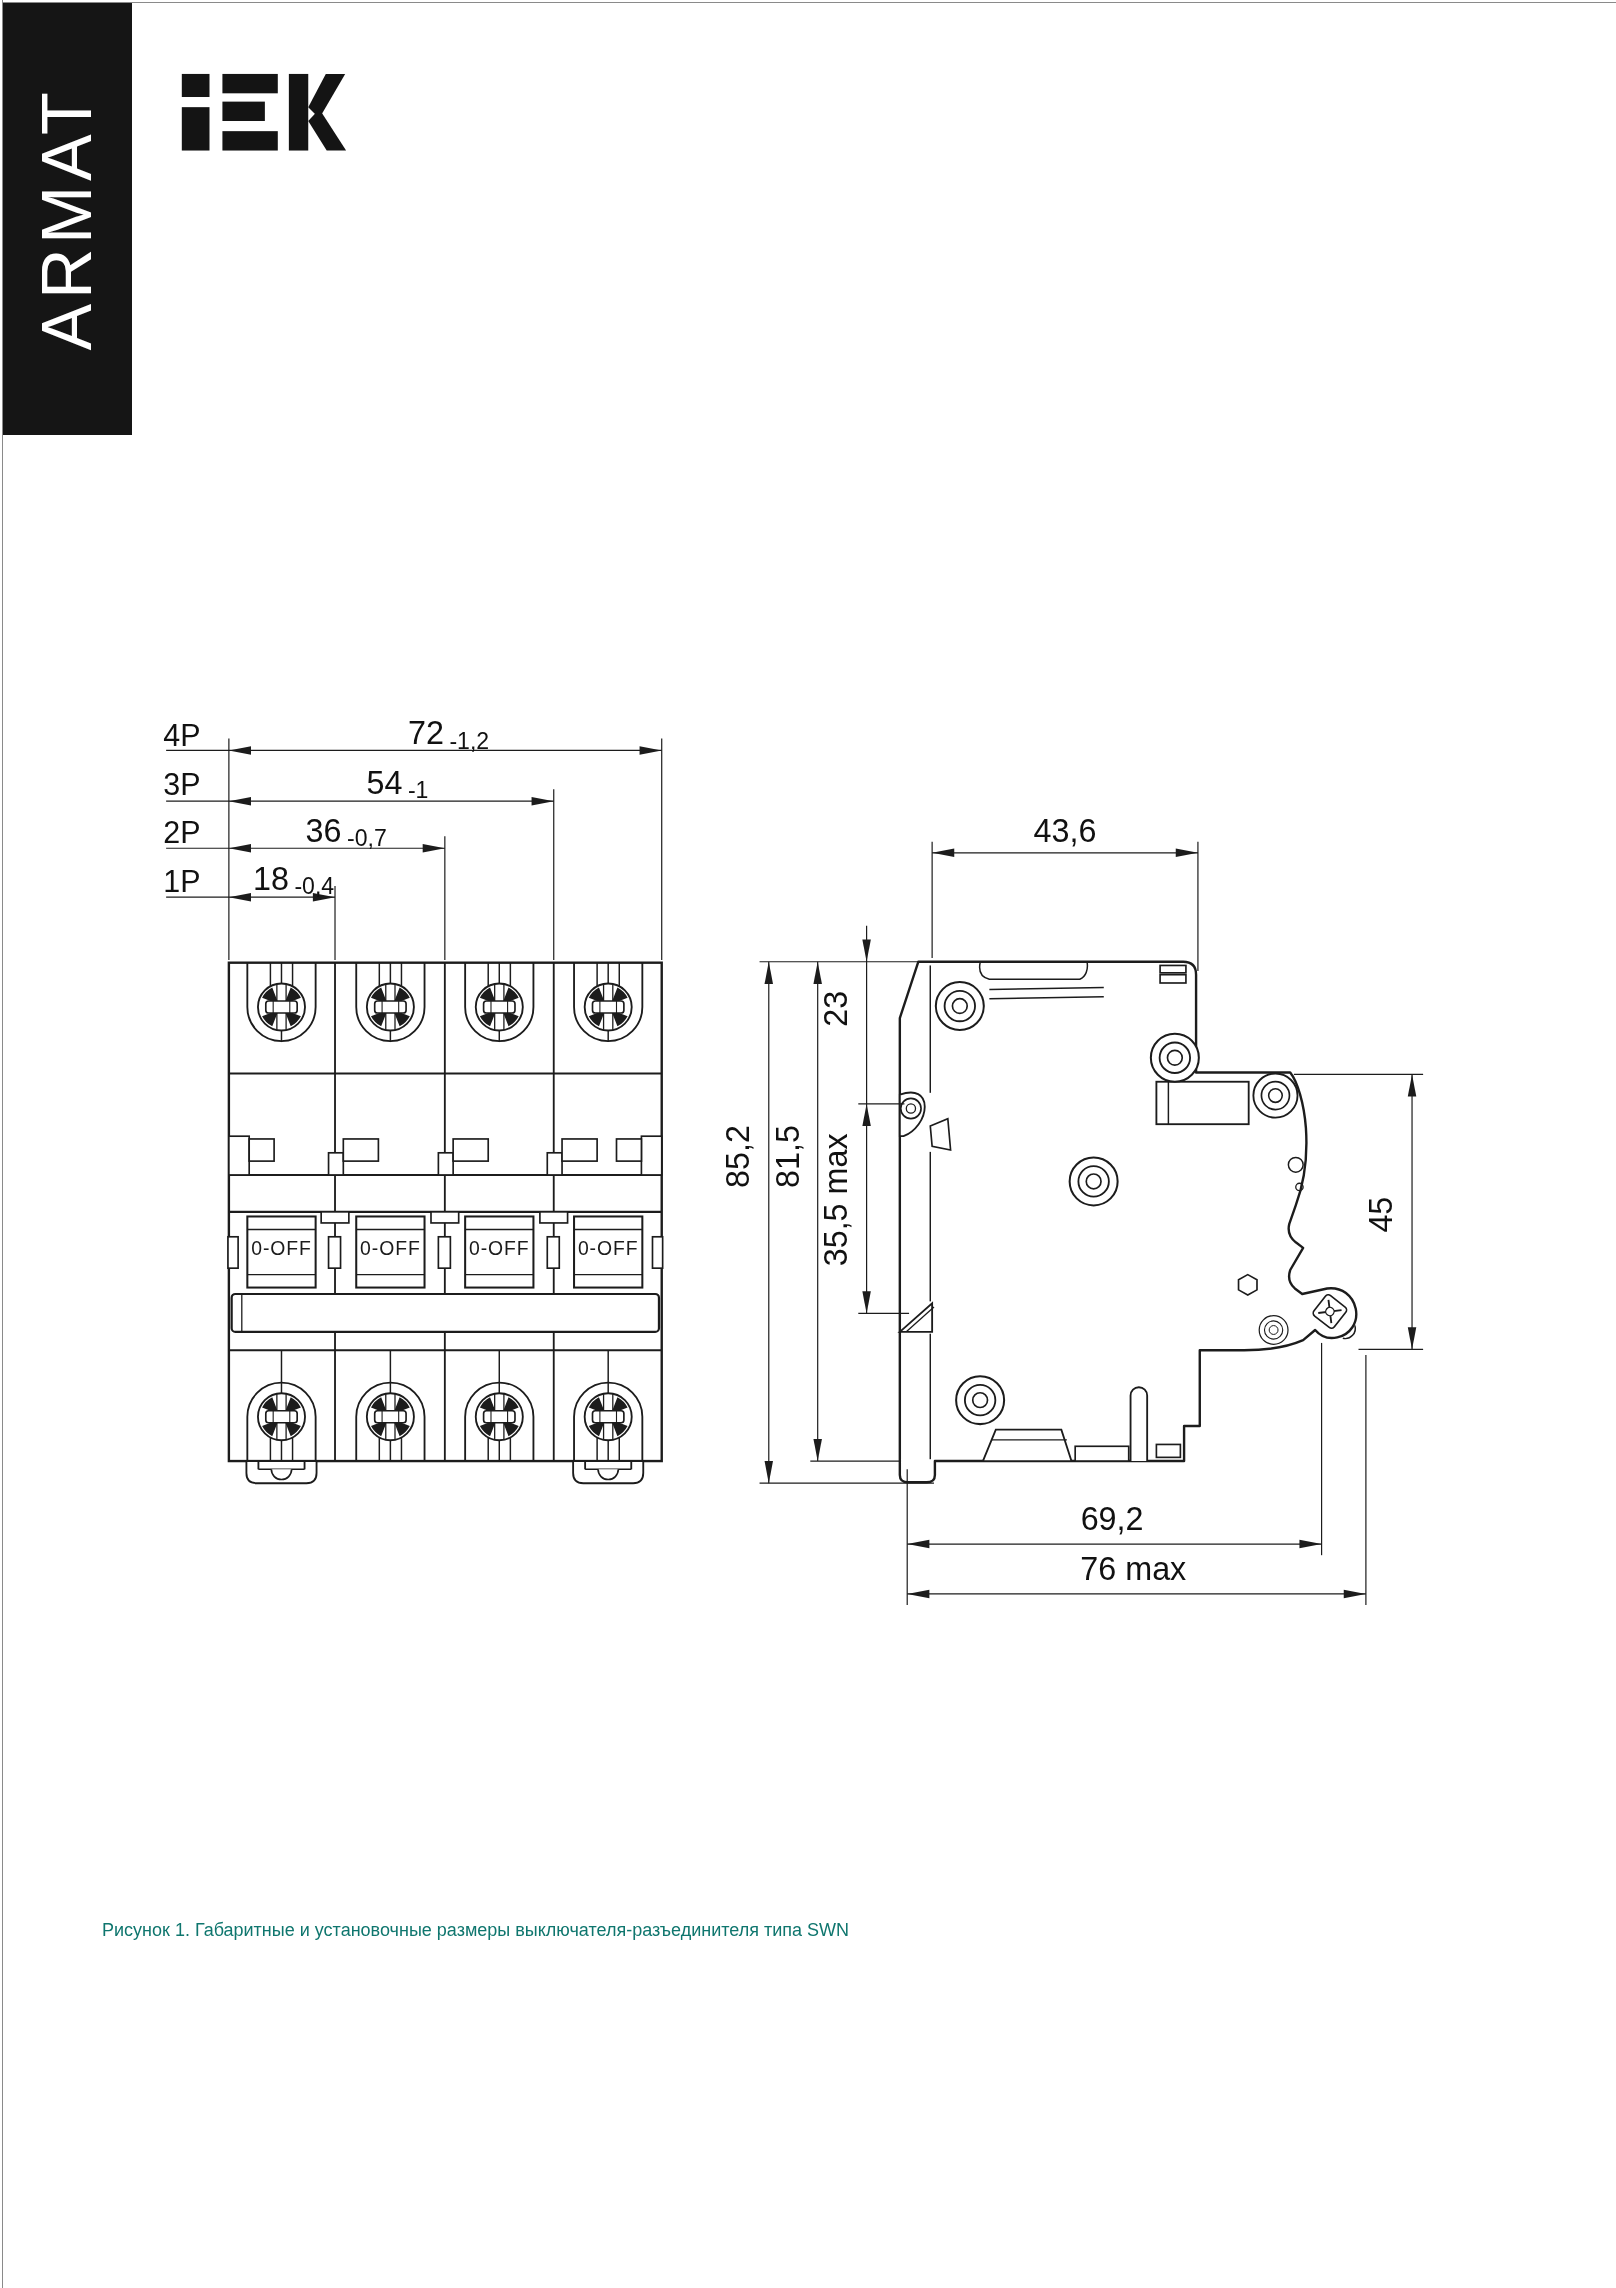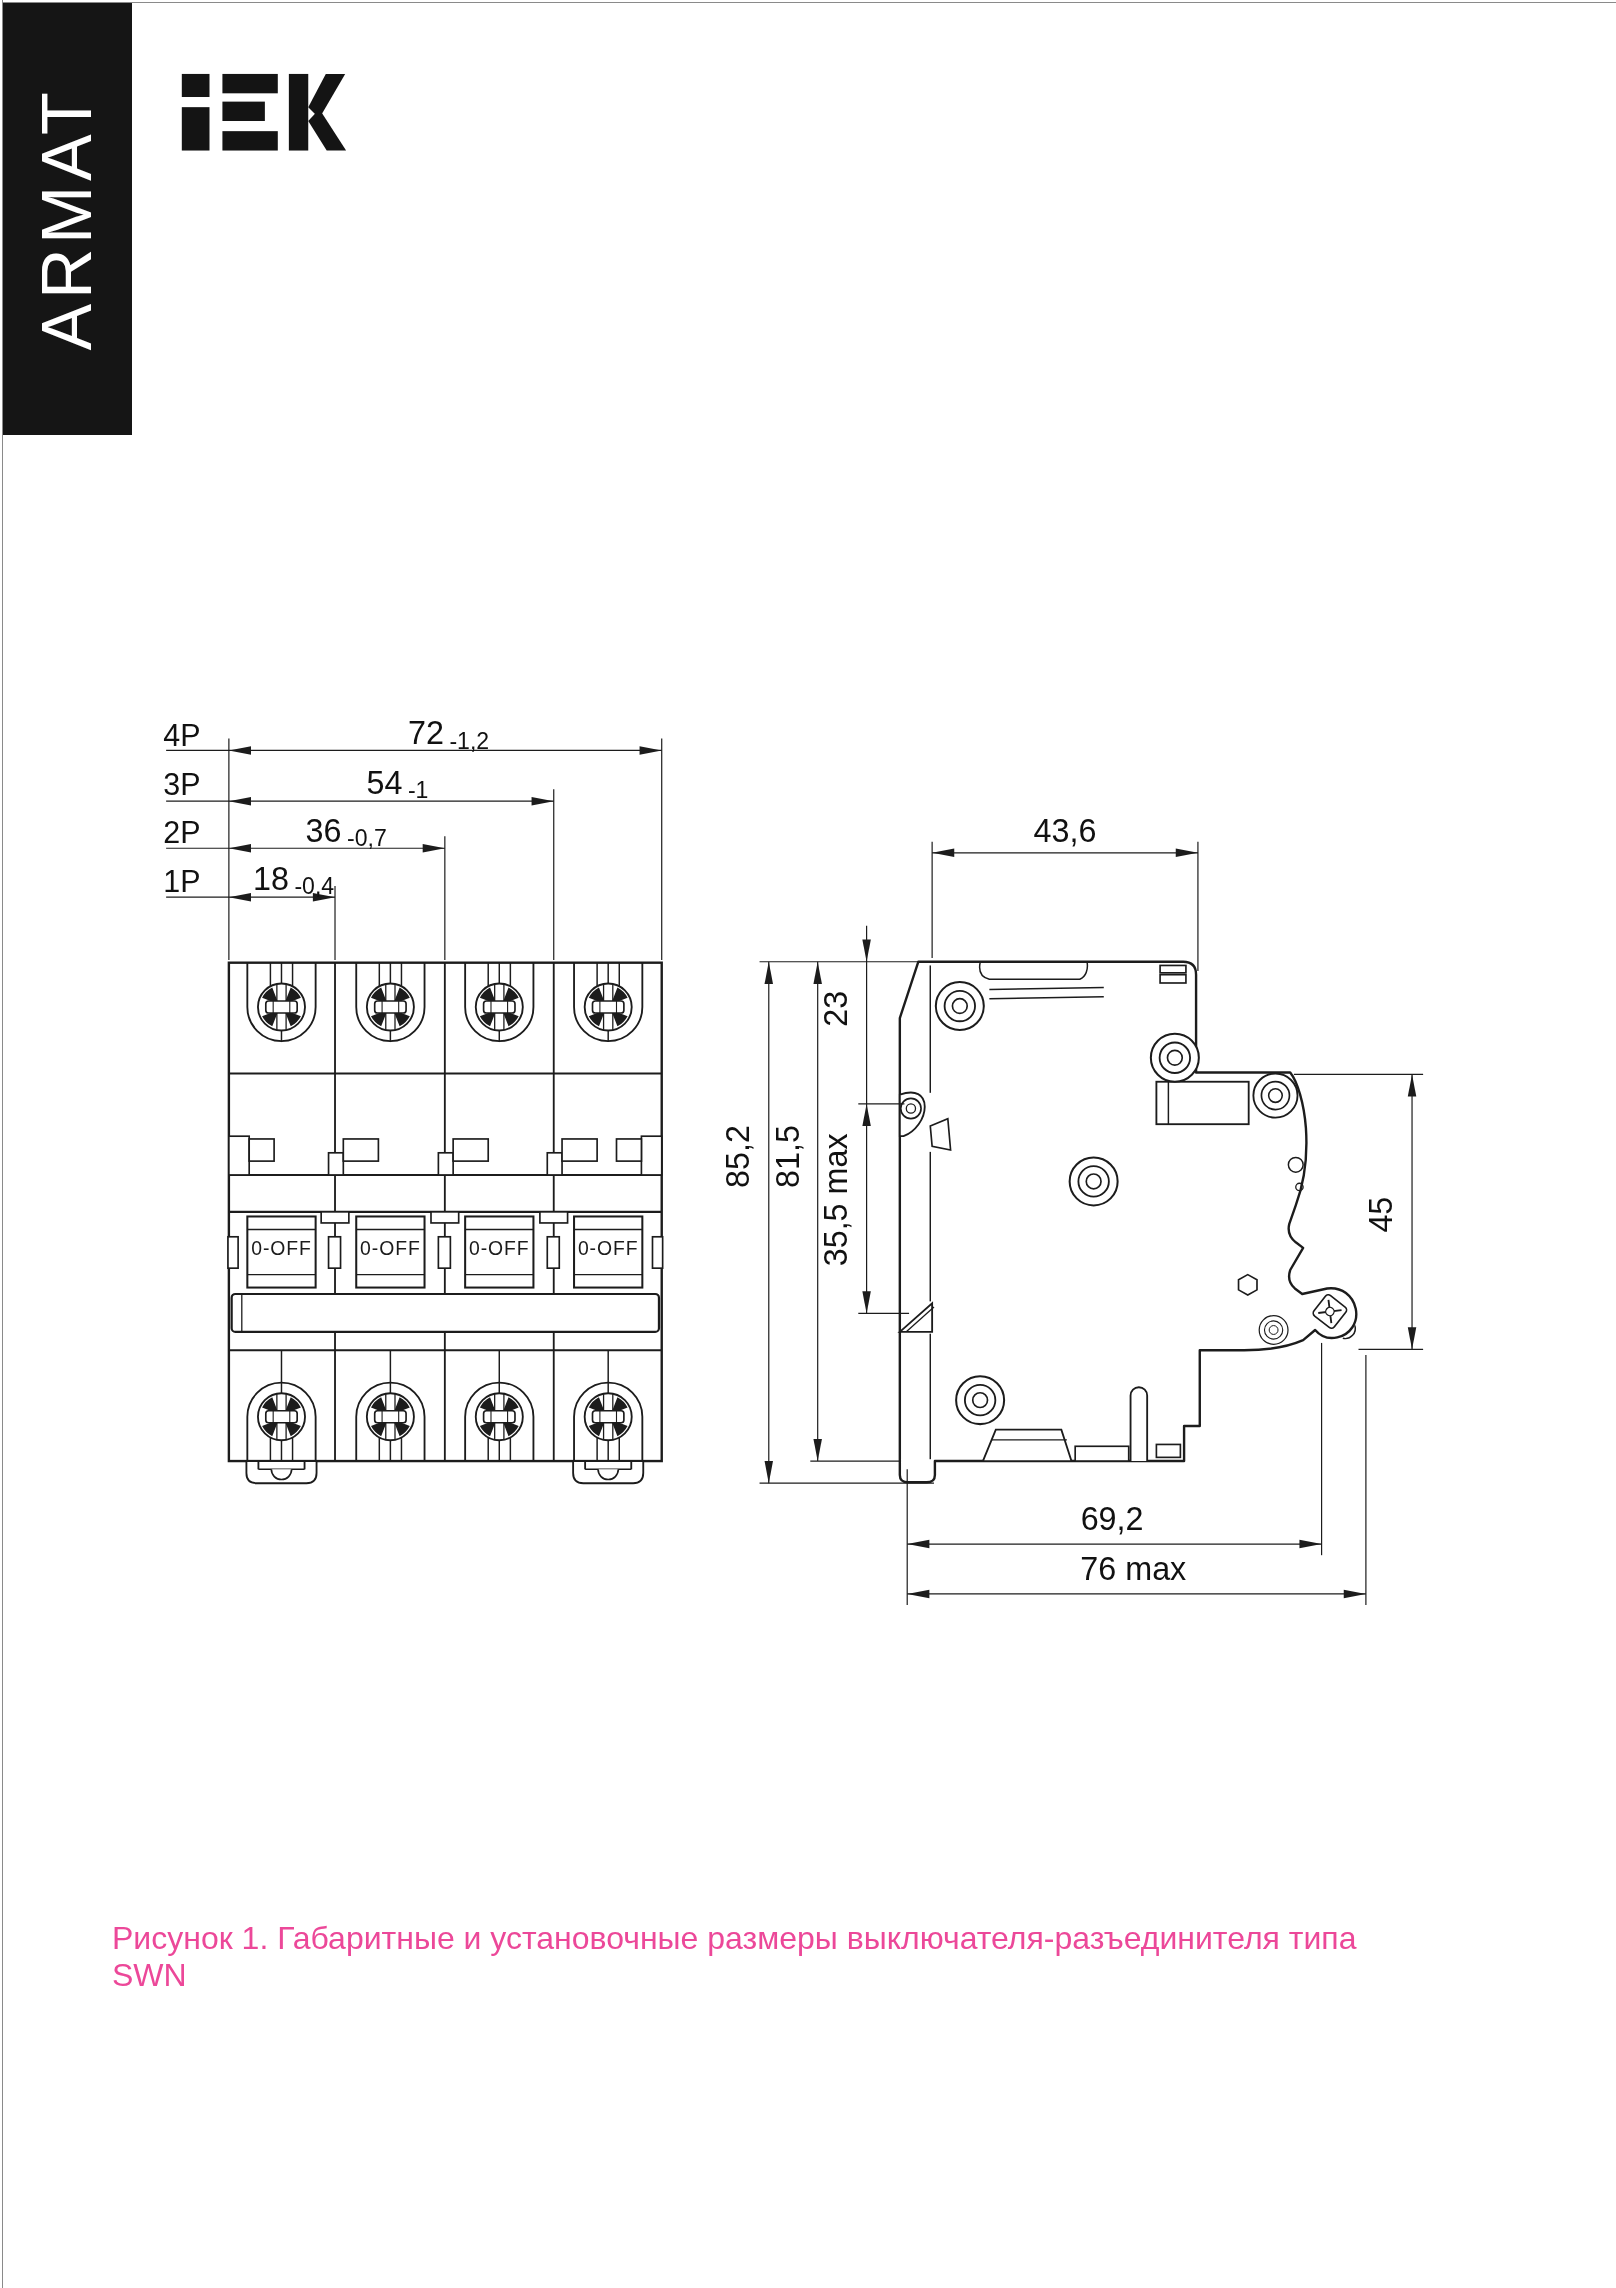--- a/index.html
+++ b/index.html
@@ -4,21 +4,21 @@
 <style>
   html,body{margin:0;padding:0;background:#e8e8e8;}
   .page{position:relative;width:1616px;height:2289px;background:#ffffff;overflow:hidden;
         font-family:"Liberation Sans",sans-serif;}
   .page-edge-left{position:absolute;left:1.8px;top:0;width:0.9px;height:2289px;background:#8a8a8a;}
   .page-edge-top{position:absolute;left:1.8px;top:1.8px;width:1614px;height:0.9px;background:#8a8a8a;}
   .banner{position:absolute;left:2.8px;top:2.8px;width:129px;height:432px;background:#151515;
           display:flex;align-items:center;justify-content:center;}
   .banner-label{transform:rotate(-90deg);color:#ffffff;font-size:70px;font-weight:500;
                 letter-spacing:4.6px;white-space:nowrap;}
-  .caption{position:absolute;left:102px;top:1920px;width:1292px;font-size:32px;color:#ec4899;margin-left:10px;}
+  .caption{position:absolute;left:102px;top:1920px;width:1292px;font-size:18px;color:#0f766e;}
   svg{position:absolute;left:0;top:0;}
   .ln{stroke:#1c1c1c;fill:none;}
   .dim{stroke:#1c1c1c;stroke-width:1.3;fill:none;}
   .dimtxt{font-family:"Liberation Sans",sans-serif;font-size:35px;fill:#111;}
   .toltxt{font-family:"Liberation Sans",sans-serif;font-size:25px;fill:#111;}
   .poletxt{font-family:"Liberation Sans",sans-serif;font-size:33px;fill:#111;}
   .togtxt{font-family:"Liberation Sans",sans-serif;font-size:21px;fill:#1c1c1c;letter-spacing:1px;}
 </style>
 </head>
 <body>

